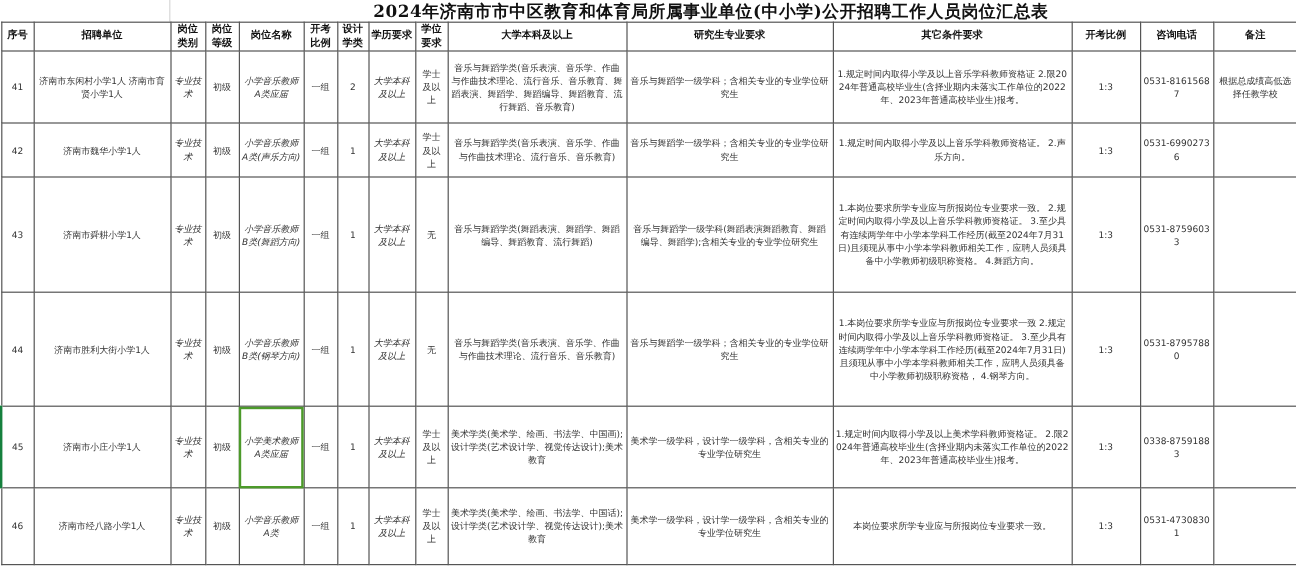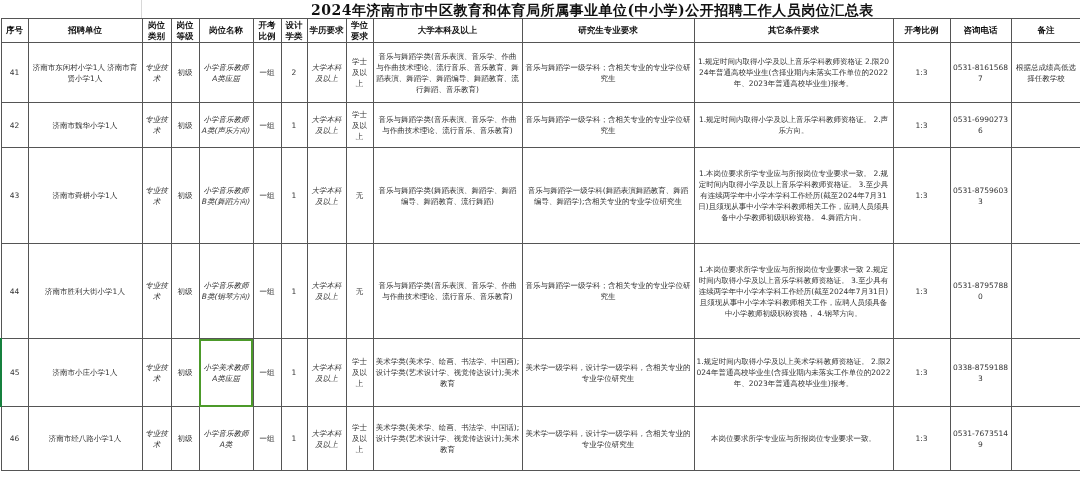--- a/index.html
+++ b/index.html
@@ -164,17 +164,17 @@
       <td>初级</td>
       <td class="narrow">小学音乐教师A类</td>
       <td>一组</td>
       <td class="num">1</td>
       <td class="narrow">大学本科及以上</td>
       <td>学士及以上</td>
       <td class="thick-left">美术学类(美术学、绘画、书法学、中国话);设计学类(艺术设计学、视觉传达设计);美术教育</td>
       <td>美术学一级学科，设计学一级学科，含相关专业的专业学位研究生</td>
       <td>本岗位要求所学专业应与所报岗位专业要求一致。</td>
       <td class="num">1:3</td>
-      <td class="num">0531-76735149</td>
+      <td class="num">0531-47308301</td>
       <td></td>
     </tr>
   </tbody>
 </table>
 
 </body></html>

